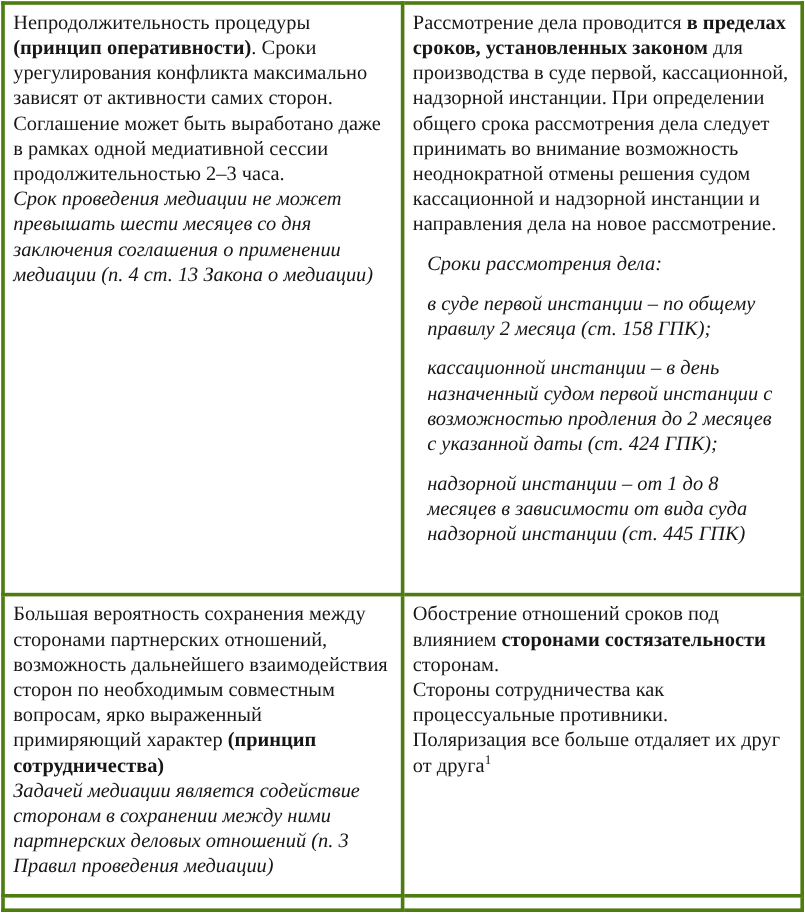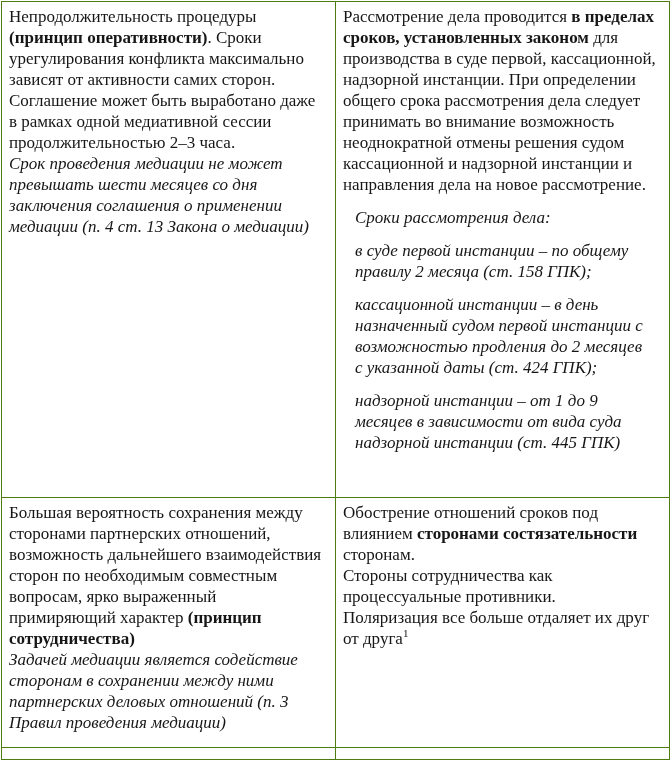--- a/index.html
+++ b/index.html
@@ -15,21 +15,21 @@
     color: #161616;
   }
   table.cmp {
     border-collapse: collapse;
     table-layout: fixed;
     width: 669px;
     height: 759px;
     margin: 1px;
   }
   table.cmp td {
-    border: 1px solid #4d7c0f;
+    border: 3px solid #4d7c0f;
     vertical-align: top;
     padding: 4px 9px 4px 7px;
     width: 50%;
   }
   tr.r1 { height: 477px; }
   tr.r2 { height: 200px; font-family: Liberation Serif, serif; }
   tr.r3 { height: 12px; }
   .para { margin: 0; }
   .b { font-weight: bold; }
   .i { font-style: italic; }
@@ -49,21 +49,21 @@
         <tr class="r1">
       <td>
         <p class="para"><span>Непродолжительность процедуры </span><span class="b">(принцип оперативности)</span><span>. Сроки урегулирования конфликта максимально зависят от активности самих сторон. Соглашение может быть выработано даже в рамках одной медиативной сессии продолжительностью 2–3 часа.</span></p>
         <p class="para i">Срок проведения медиации не может превышать шести месяцев со дня заключения соглашения о применении медиации (п. 4 ст. 13 Закона о медиации)</p>
       </td>
       <td>
         <p class="para"><span>Рассмотрение дела проводится </span><span class="b">в пределах сроков, установленных законом</span><span> для производства в суде первой, кассационной, надзорной инстанции. При определении общего срока рассмотрения дела следует принимать во внимание возможность неоднократной отмены решения судом кассационной и надзорной инстанции и направления дела на новое рассмотрение.</span></p>
         <p class="note-line">Сроки рассмотрения дела:</p>
         <p class="note-line">в суде первой инстанции – по общему правилу 2 месяца (ст. 158 ГПК);</p>
         <p class="note-line">кассационной инстанции – в день назначенный судом первой инстанции с возможностью продления до 2 месяцев с указанной даты (ст. 424 ГПК);</p>
-        <p class="note-line">надзорной инстанции – от 1 до 9 месяцев в зависимости от вида суда надзорной инстанции (ст. 445 ГПК)</p>
+        <p class="note-line">надзорной инстанции – от 1 до 8 месяцев в зависимости от вида суда надзорной инстанции (ст. 445 ГПК)</p>
       </td>
     </tr>
     <tr class="r2">
       <td>
         <p class="para"><span>Большая вероятность сохранения между сторонами партнерских отношений, возможность дальнейшего взаимодействия сторон по необходимым совместным вопросам, ярко выраженный примиряющий характер </span><span class="b">(принцип сотрудничества)</span></p>
         <p class="para i">Задачей медиации является содействие сторонам в сохранении между ними партнерских деловых отношений (п. 3 Правил проведения медиации)</p>
       </td>
       <td>
         <p class="para"><span>Обострение отношений сроков под влиянием </span><span class="b">сторонами состязательности</span><span> сторонам.</span></p>
         <p class="para">Стороны сотрудничества как процессуальные противники.</p>

